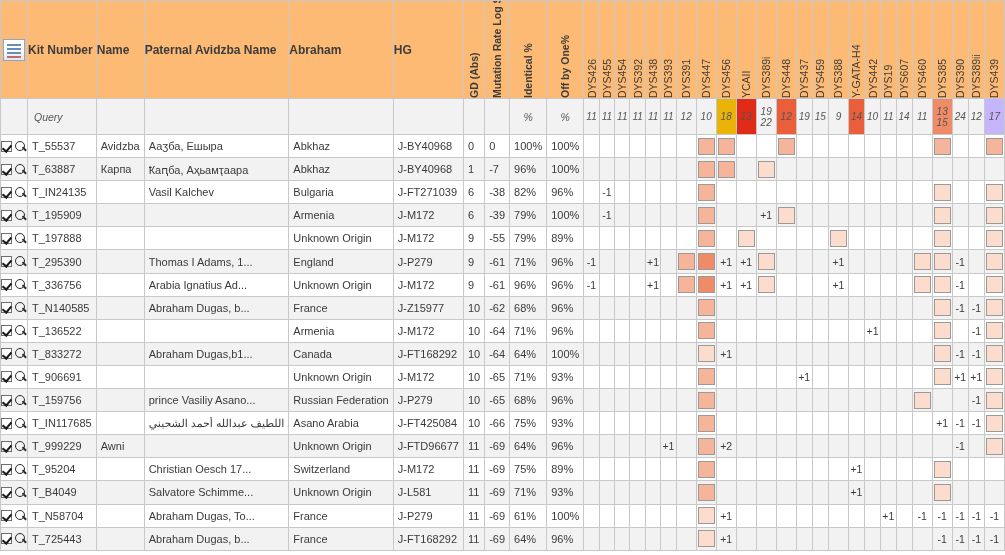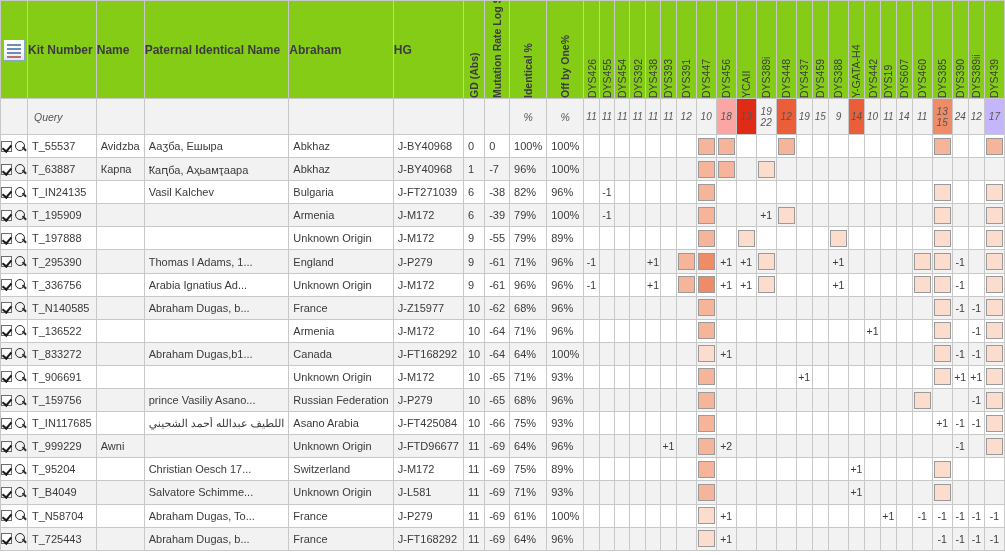--- a/index.html
+++ b/index.html
@@ -22,21 +22,21 @@
   }
   table.grid td, table.grid th {
     border: 1px solid #c8c8c8;
     padding: 0;
     vertical-align: middle;
     overflow: hidden;
     white-space: nowrap;
   }
   
   thead th {
-    background: #84cc16;
+    background: #fdba74;
     font-weight: bold;
     font-size: 12px;
     color: #3c3c3c;
     height: 98px;
     text-align: left;
     padding: 0 5px;
     vertical-align: middle;
   }
   thead th.vert {
     font-size: 10.5px;
@@ -165,21 +165,21 @@
 
 <div id="app">
   <table class="grid">
     <thead>
       <tr>
         <th class="firstcol">
           <div class="hdr-icon"></div>
         </th>
         <th style="width:78px">Kit Number</th>
         <th style="width:100px">Name</th>
-        <th style="width:100px">Paternal Identical Name</th>
+        <th style="width:100px">Paternal Avidzba Name</th>
         <th style="width:98px">Abraham</th>
         <th style="width:64px">HG</th>
         <th class="vert bold" style="width:26px">
             <span class="vtext">GD (Abs)</span>
           </th>
         <th class="vert bold" style="width:26px">
             <span class="vtext">Mutation Rate Log Sum</span>
           </th>
         <th class="vert bold" style="width:26px">
             <span class="vtext">Identical %</span>
@@ -275,21 +275,21 @@
           <td>%</td>
           <td>%</td>
           <td class="mk">11</td>
           <td class="mk">11</td>
           <td class="mk">11</td>
           <td class="mk">11</td>
           <td class="mk">11</td>
           <td class="mk">11</td>
           <td class="mk">12</td>
           <td class="mk">10</td>
-          <td class="mk" style="background:#fca5a5">18</td>
+          <td class="mk" style="background:#eab308">18</td>
           <td class="mk" style="background:#e02b16">13</td>
           <td class="mk">19<br>22</td>
           <td class="mk" style="background:#ea5f3a">12</td>
           <td class="mk">19</td>
           <td class="mk">15</td>
           <td class="mk">9</td>
           <td class="mk" style="background:#ea5f3a">14</td>
           <td class="mk">10</td>
           <td class="mk">11</td>
           <td class="mk">14</td>

